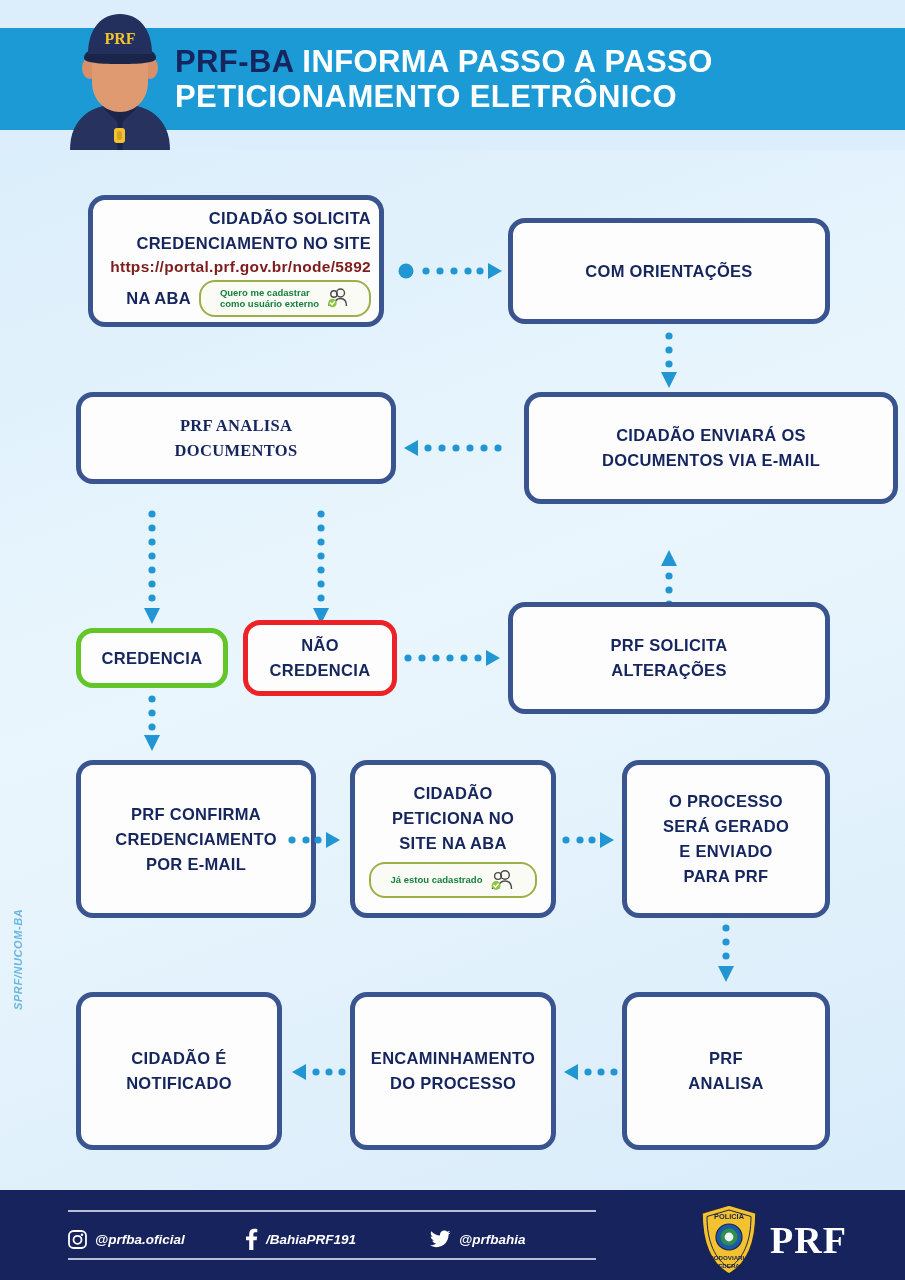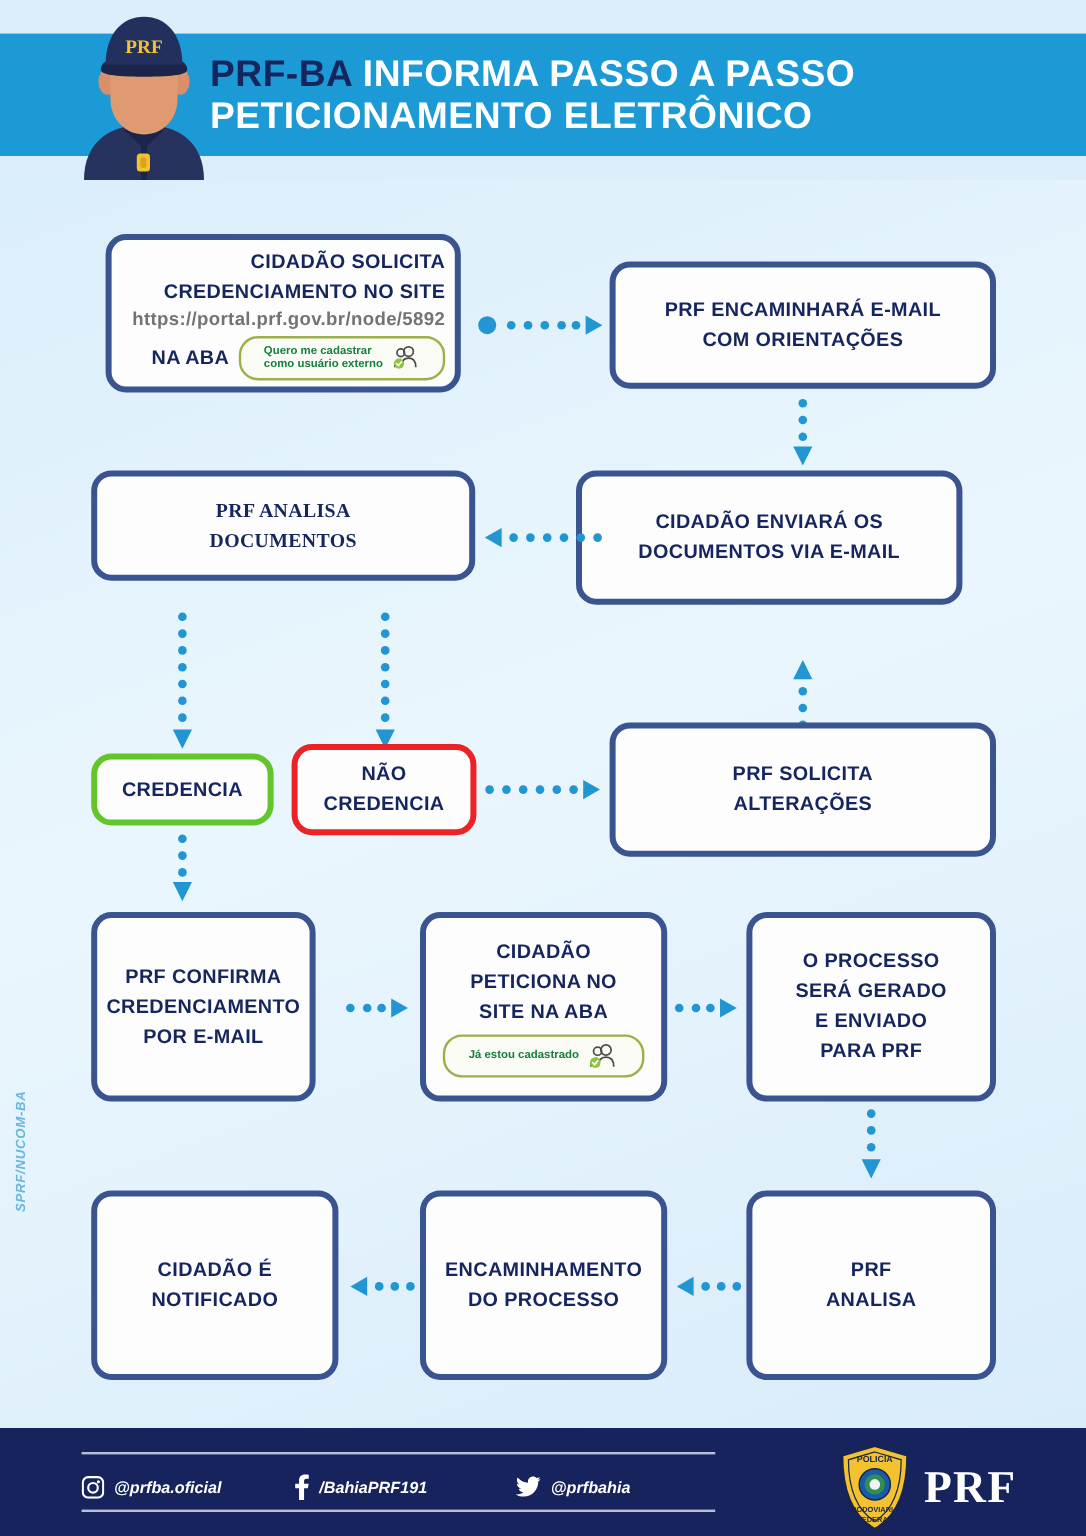--- a/index.html
+++ b/index.html
@@ -48,21 +48,21 @@
     line-height: 25px;
     letter-spacing: 0.3px;
     text-align: center;
     display: flex; align-items: center; justify-content: center;
     flex-direction: column;
     padding: 6px 8px;
   }
   .box.green { border-color: #62c62b; }
   .box.red   { border-color: #ec2227; }
   .box .url {
-    color: #737373; font-size: 15.5px; font-weight: bold; line-height: 22px;
+    color: #7f1d1d; font-size: 15.5px; font-weight: bold; line-height: 22px;
   }
   .box .aba-row {
     display: flex; align-items: center; justify-content: center; gap: 8px;
     margin-top: 2px;
   }
 
   
   .site-btn {
     background: #fbfbf6;
     border: 2px solid #9cb04a;
@@ -169,21 +169,20 @@
           <circle cx="8" cy="6" r="3.2" fill="none" stroke="#4a4a4a" stroke-width="1.4"></circle>
           <path d="M3 18 C3 13.4 5 11.6 8 11.6" fill="none" stroke="#4a4a4a" stroke-width="1.4"></path>
           <circle cx="6.5" cy="15" r="4.2" fill="#8cc63f"></circle>
           <path d="M4.5 15 l1.5 1.6 l2.5 -3" stroke="#ffffff" stroke-width="1.4" fill="none" stroke-linecap="round"></path>
         </svg>
       </span>
     </div>
   </div>
 
   <div class="box" style="left:508px; top:68px; width:322px; height:106px;">
-    <div>PRF ENCAMINHARÁ E-MAIL</div>
     <div>COM ORIENTAÇÕES</div>
   </div>
 
   <div class="conn" style="left:398px; top:110px;">
     <svg width="104" height="22">
       <circle cx="8" cy="11" r="7.5" fill="#2196d3"></circle>
       <circle cx="28" cy="11" r="3.6" fill="#2196d3"></circle>
         <circle cx="42" cy="11" r="3.6" fill="#2196d3"></circle>
       <circle cx="56" cy="11" r="3.6" fill="#2196d3"></circle>
         <circle cx="70" cy="11" r="3.6" fill="#2196d3"></circle>
@@ -199,21 +198,21 @@
       <circle cx="11" cy="34" r="3.6" fill="#2196d3"></circle>
       <polygon points="3,42 19,42 11,58" fill="#2196d3"></polygon>
     </svg>
   </div>
 
   <div class="box" style="left:76px; top:242px; width:320px; height:92px;font-family:Liberation Serif, serif;">
     <div>PRF ANALISA</div>
     <div>DOCUMENTOS</div>
   </div>
 
-  <div class="box" style="left:480px; top:242px; width:322px; height:112px;">
+  <div class="box" style="left:524px; top:242px; width:374px; height:112px;">
     <div>CIDADÃO ENVIARÁ OS</div>
     <div>DOCUMENTOS VIA E-MAIL</div>
   </div>
 
   <div class="conn" style="left:400px; top:287px;">
     <svg width="104" height="22">
       <polygon points="18,3 4,11 18,19" fill="#2196d3"></polygon>
       <circle cx="28" cy="11" r="3.6" fill="#2196d3"></circle>
         <circle cx="42" cy="11" r="3.6" fill="#2196d3"></circle>
       <circle cx="56" cy="11" r="3.6" fill="#2196d3"></circle>
@@ -286,21 +285,21 @@
 
   <div class="conn" style="left:141px; top:543px;">
     <svg width="22" height="62">
       <circle cx="11" cy="6" r="3.6" fill="#2196d3"></circle>
         <circle cx="11" cy="20" r="3.6" fill="#2196d3"></circle>
       <circle cx="11" cy="34" r="3.6" fill="#2196d3"></circle>
       <polygon points="3,42 19,42 11,58" fill="#2196d3"></polygon>
     </svg>
   </div>
 
-  <div class="box" style="left:76px; top:610px; width:187px; height:158px;">
+  <div class="box" style="left:76px; top:610px; width:240px; height:158px;">
     <div>PRF CONFIRMA</div>
     <div>CREDENCIAMENTO</div>
     <div>POR E-MAIL</div>
   </div>
 
   <div class="box" style="left:350px; top:610px; width:206px; height:158px;">
     <div>CIDADÃO</div>
     <div>PETICIONA NO</div>
     <div>SITE NA ABA</div>
     <span class="site-btn wide2">

